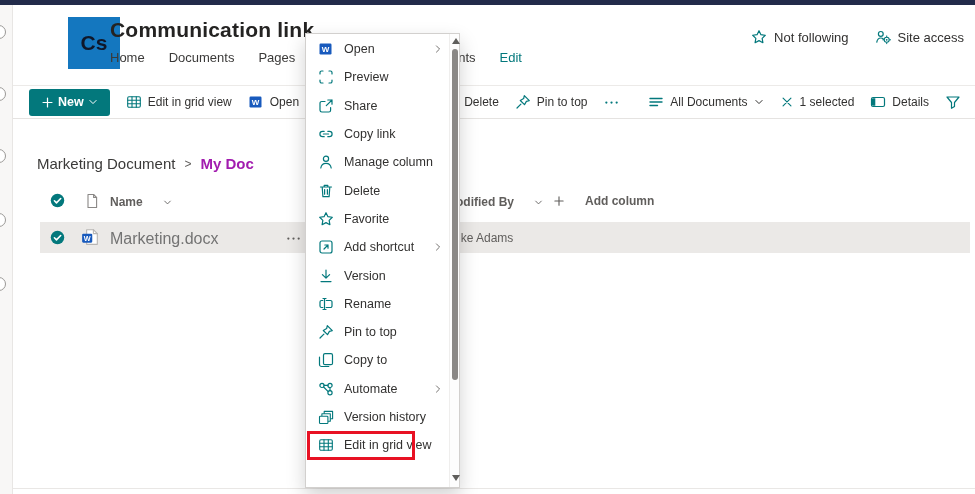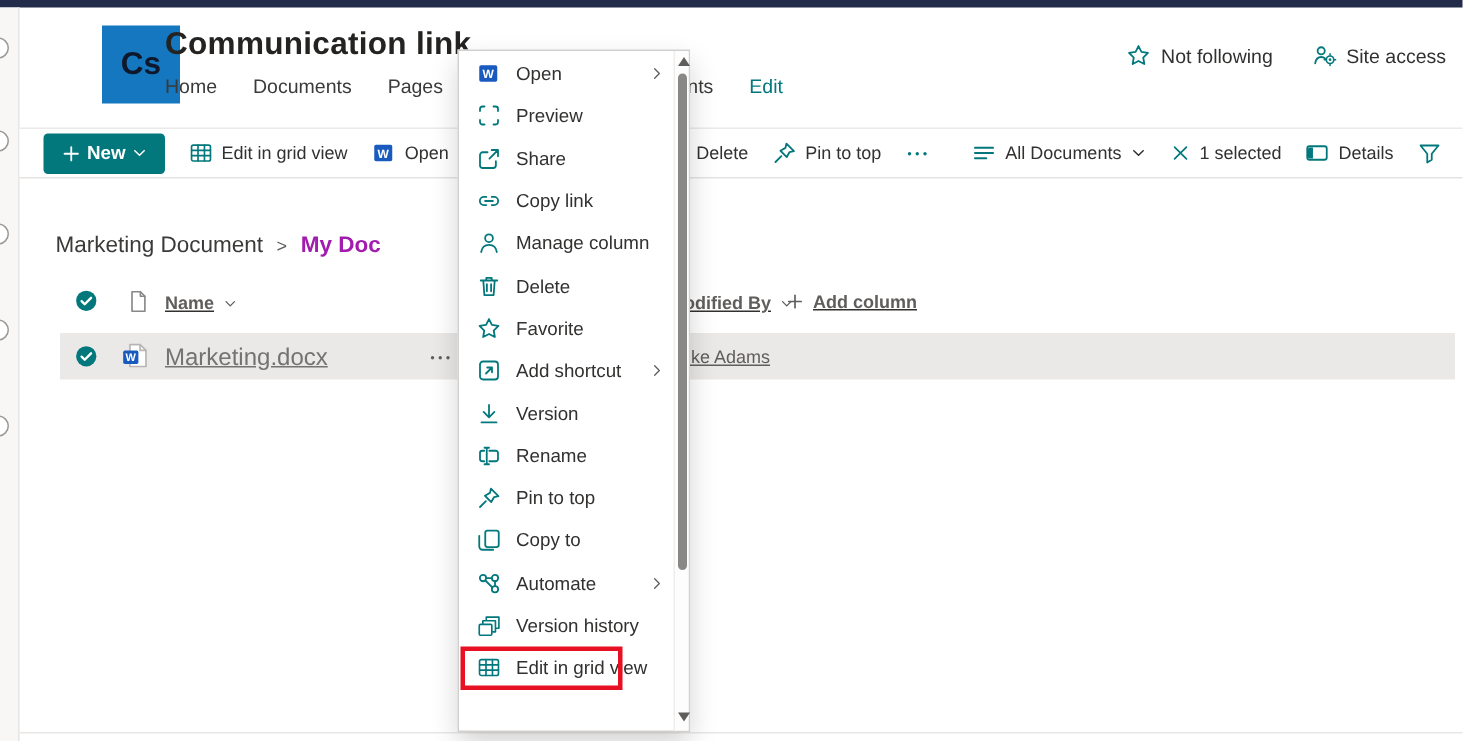--- a/index.html
+++ b/index.html
@@ -42,21 +42,21 @@
   .cmd-right .cmd-item { margin-left:0; }
   
   .breadcrumb { position:absolute; left:37px; top:155px; display:flex;
     align-items:center; gap:9px; font-size:15px; color:#3b3a39; }
   .crumb { cursor:pointer; }
   .crumb-current { font-weight:bold; color:#a21caf; }
   .crumb-sep { color:#605e5c; font-size:12px; }
   
   .table-header { position:absolute; left:40px; right:5px; top:191px; height:22px; }
   .table-header .hdr-label { font-size:12px; font-weight:bold; color:#605e5c; }
-  .abs { position:absolute; display:flex; align-items:center; gap:6px;text-decoration:underline; }
+  .abs { position:absolute; display:flex; align-items:center; gap:20px; }
   .doc-row { position:absolute; left:40px; right:5px; top:222px; height:31px;
     background:#ebe9e7; cursor:pointer; }
   .doc-row .cell-name { font-size:16px; color:#737373; }
   .doc-row .cell-by { font-size:12px; color:#605e5c; }
   
   .context-menu { position:absolute; left:305px; top:33px; width:155px; height:455px;
     background:#fff; border:1px solid #d2d0ce;
     box-shadow:0 8px 18px rgba(0,0,0,.18); z-index:10; }
   .menu-items { position:absolute; left:0; top:1px; right:10px; }
   .menu-item { display:flex; align-items:center; height:28.3px; padding-left:12px;
@@ -270,21 +270,21 @@
       </span>
   </span>
   <span class="abs" style="left:406px;top:4px;" data-name="column-header-modified-by">
     <span class="hdr-label">Modified By</span>
     <span data-name="chevron-down-icon">
         <svg width="9" height="9" viewBox="0 0 16 16" fill="none" stroke-linecap="round" stroke-linejoin="round" xmlns="http://www.w3.org/2000/svg">
           <path d="M3 5.5l5 5 5-5" stroke="#605e5c" stroke-width="1.6"></path>
         </svg>
       </span>
   </span>
-  <span class="abs" style="left:484px;top:3px;text-align:right;" data-name="add-column-button">
+  <span class="abs" style="left:513px;top:3px;text-align:right;" data-name="add-column-button">
     <span data-name="plus-icon">
         <svg width="12" height="12" viewBox="0 0 16 16" fill="none" stroke-linecap="round" stroke-linejoin="round" xmlns="http://www.w3.org/2000/svg">
           <path d="M8 2.5v11M2.5 8h11" stroke="#605e5c" stroke-width="1.5"></path>
         </svg>
       </span>
     <span class="hdr-label">Add column</span>
   </span>
 </div>
 
 <div class="doc-row" data-name="table-row" style="background: rgb(235, 233, 231);">

